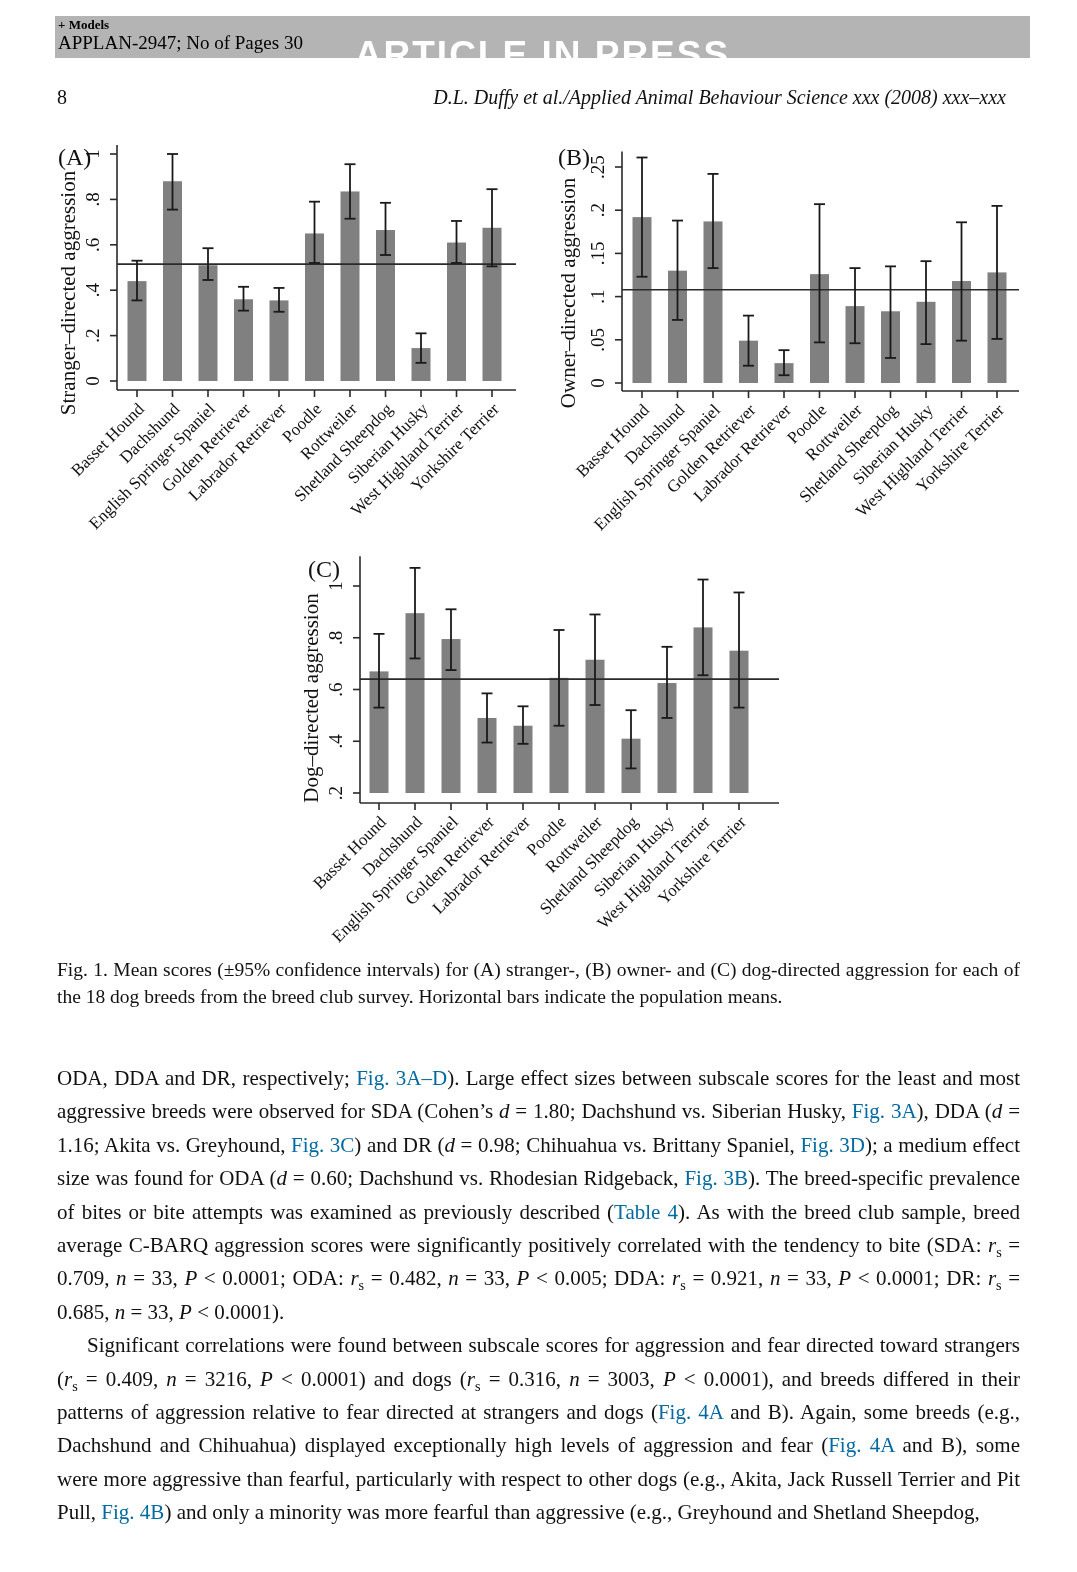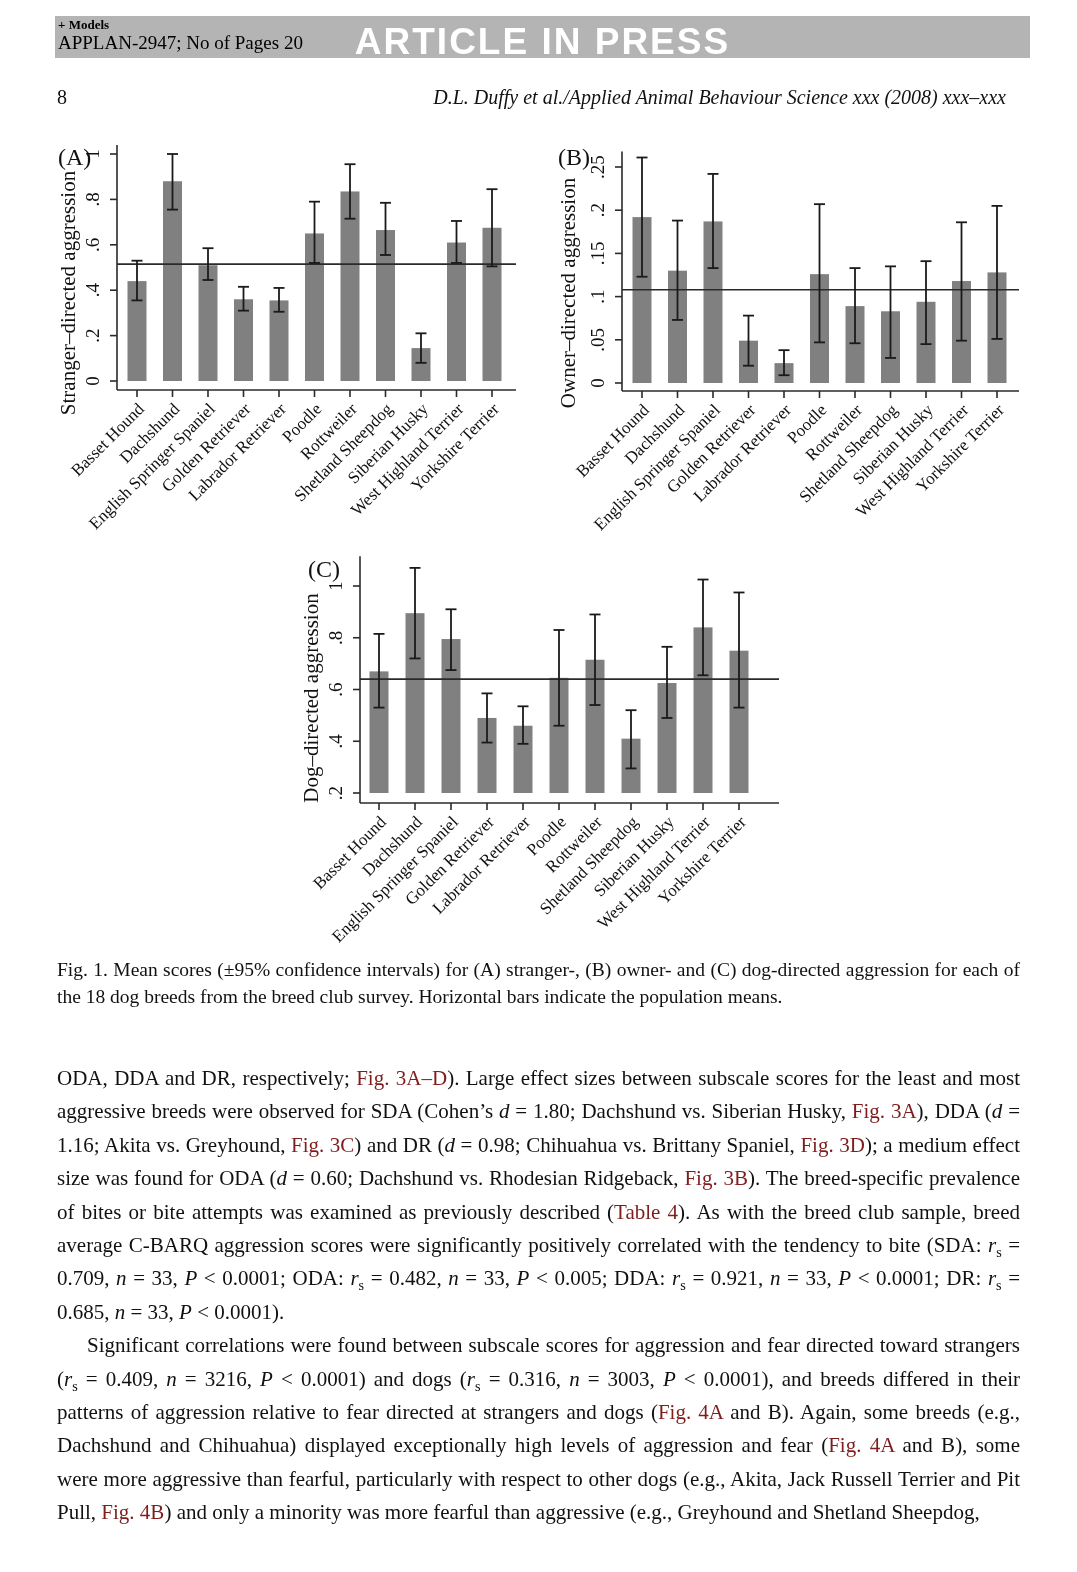--- a/index.html
+++ b/index.html
@@ -1,43 +1,43 @@
 <!DOCTYPE html>
 <html><head>
 <meta charset="utf-8">
 <style>
   html,body{margin:0;padding:0;background:#ffffff;}
   #page{position:relative;width:1077px;height:1572px;background:#fff;overflow:hidden;
         font-family:"Liberation Serif",serif;color:#111;}
   .banner{position:absolute;left:55px;top:16px;width:975px;height:42px;background:#b4b4b4;}
-  .banner-title{position:absolute;left:0;right:0;top:4px;height:42px;line-height:44px;text-align:center;
+  .banner-title{position:absolute;left:0;right:0;top:17px;height:42px;line-height:44px;text-align:center;
         font-family:"Liberation Sans",sans-serif;font-weight:bold;font-size:37px;color:#ffffff;letter-spacing:2px;}
   .models{position:absolute;left:3px;top:1px;font-size:13px;font-weight:bold;color:#000;text-align:center;}
   .manuscript{position:absolute;left:3px;top:16px;font-size:19px;color:#000;}
   .pageno{position:absolute;left:57px;top:86px;font-size:20px;}
   .runhead{position:absolute;left:0;top:86px;width:1006px;text-align:right;font-style:italic;font-size:20px;}
   .chart{position:absolute;}
   .chart svg{display:block;overflow:visible;}
   .caption{position:absolute;left:57px;top:956px;width:963px;font-size:19.5px;line-height:27px;text-align:justify;}
   .bodytext{position:absolute;left:57px;top:1062px;width:963px;font-size:21px;line-height:33.4px;text-align:justify;}
   .bodytext p{margin:0;}
   .bodytext p.indent{text-indent:30px;font-family:Liberation Serif, serif;}
-  .link{color:#7f1d1d;}
+  .link{color:#0369a1;}
   .it{font-style:italic;}
   sub{font-size:68%;font-style:normal;line-height:0;}
 </style>
 </head>
 <body>
 
 <div id="page">
 
   <div class="banner">
     <div class="banner-title">ARTICLE IN PRESS</div>
     <div class="models">+ Models</div>
-    <div class="manuscript">APPLAN-2947; No of Pages 20</div>
+    <div class="manuscript">APPLAN-2947; No of Pages 30</div>
   </div>
 
   <div class="pageno">8</div>
   <div class="runhead">D.L. Duffy et al./Applied Animal Behaviour Science xxx (2008) xxx–xxx</div>
 
   <div class="chart" style="left:55px;top:133px;">
     <svg width="490" height="420">
         <rect x="72.5" y="148.12" width="19" height="99.88" fill="#808080"></rect>
         <rect x="108" y="48.24000000000001" width="19" height="199.76" fill="#808080"></rect>
         <rect x="143.5" y="132.23000000000002" width="19" height="115.76999999999998" fill="#808080"></rect>

